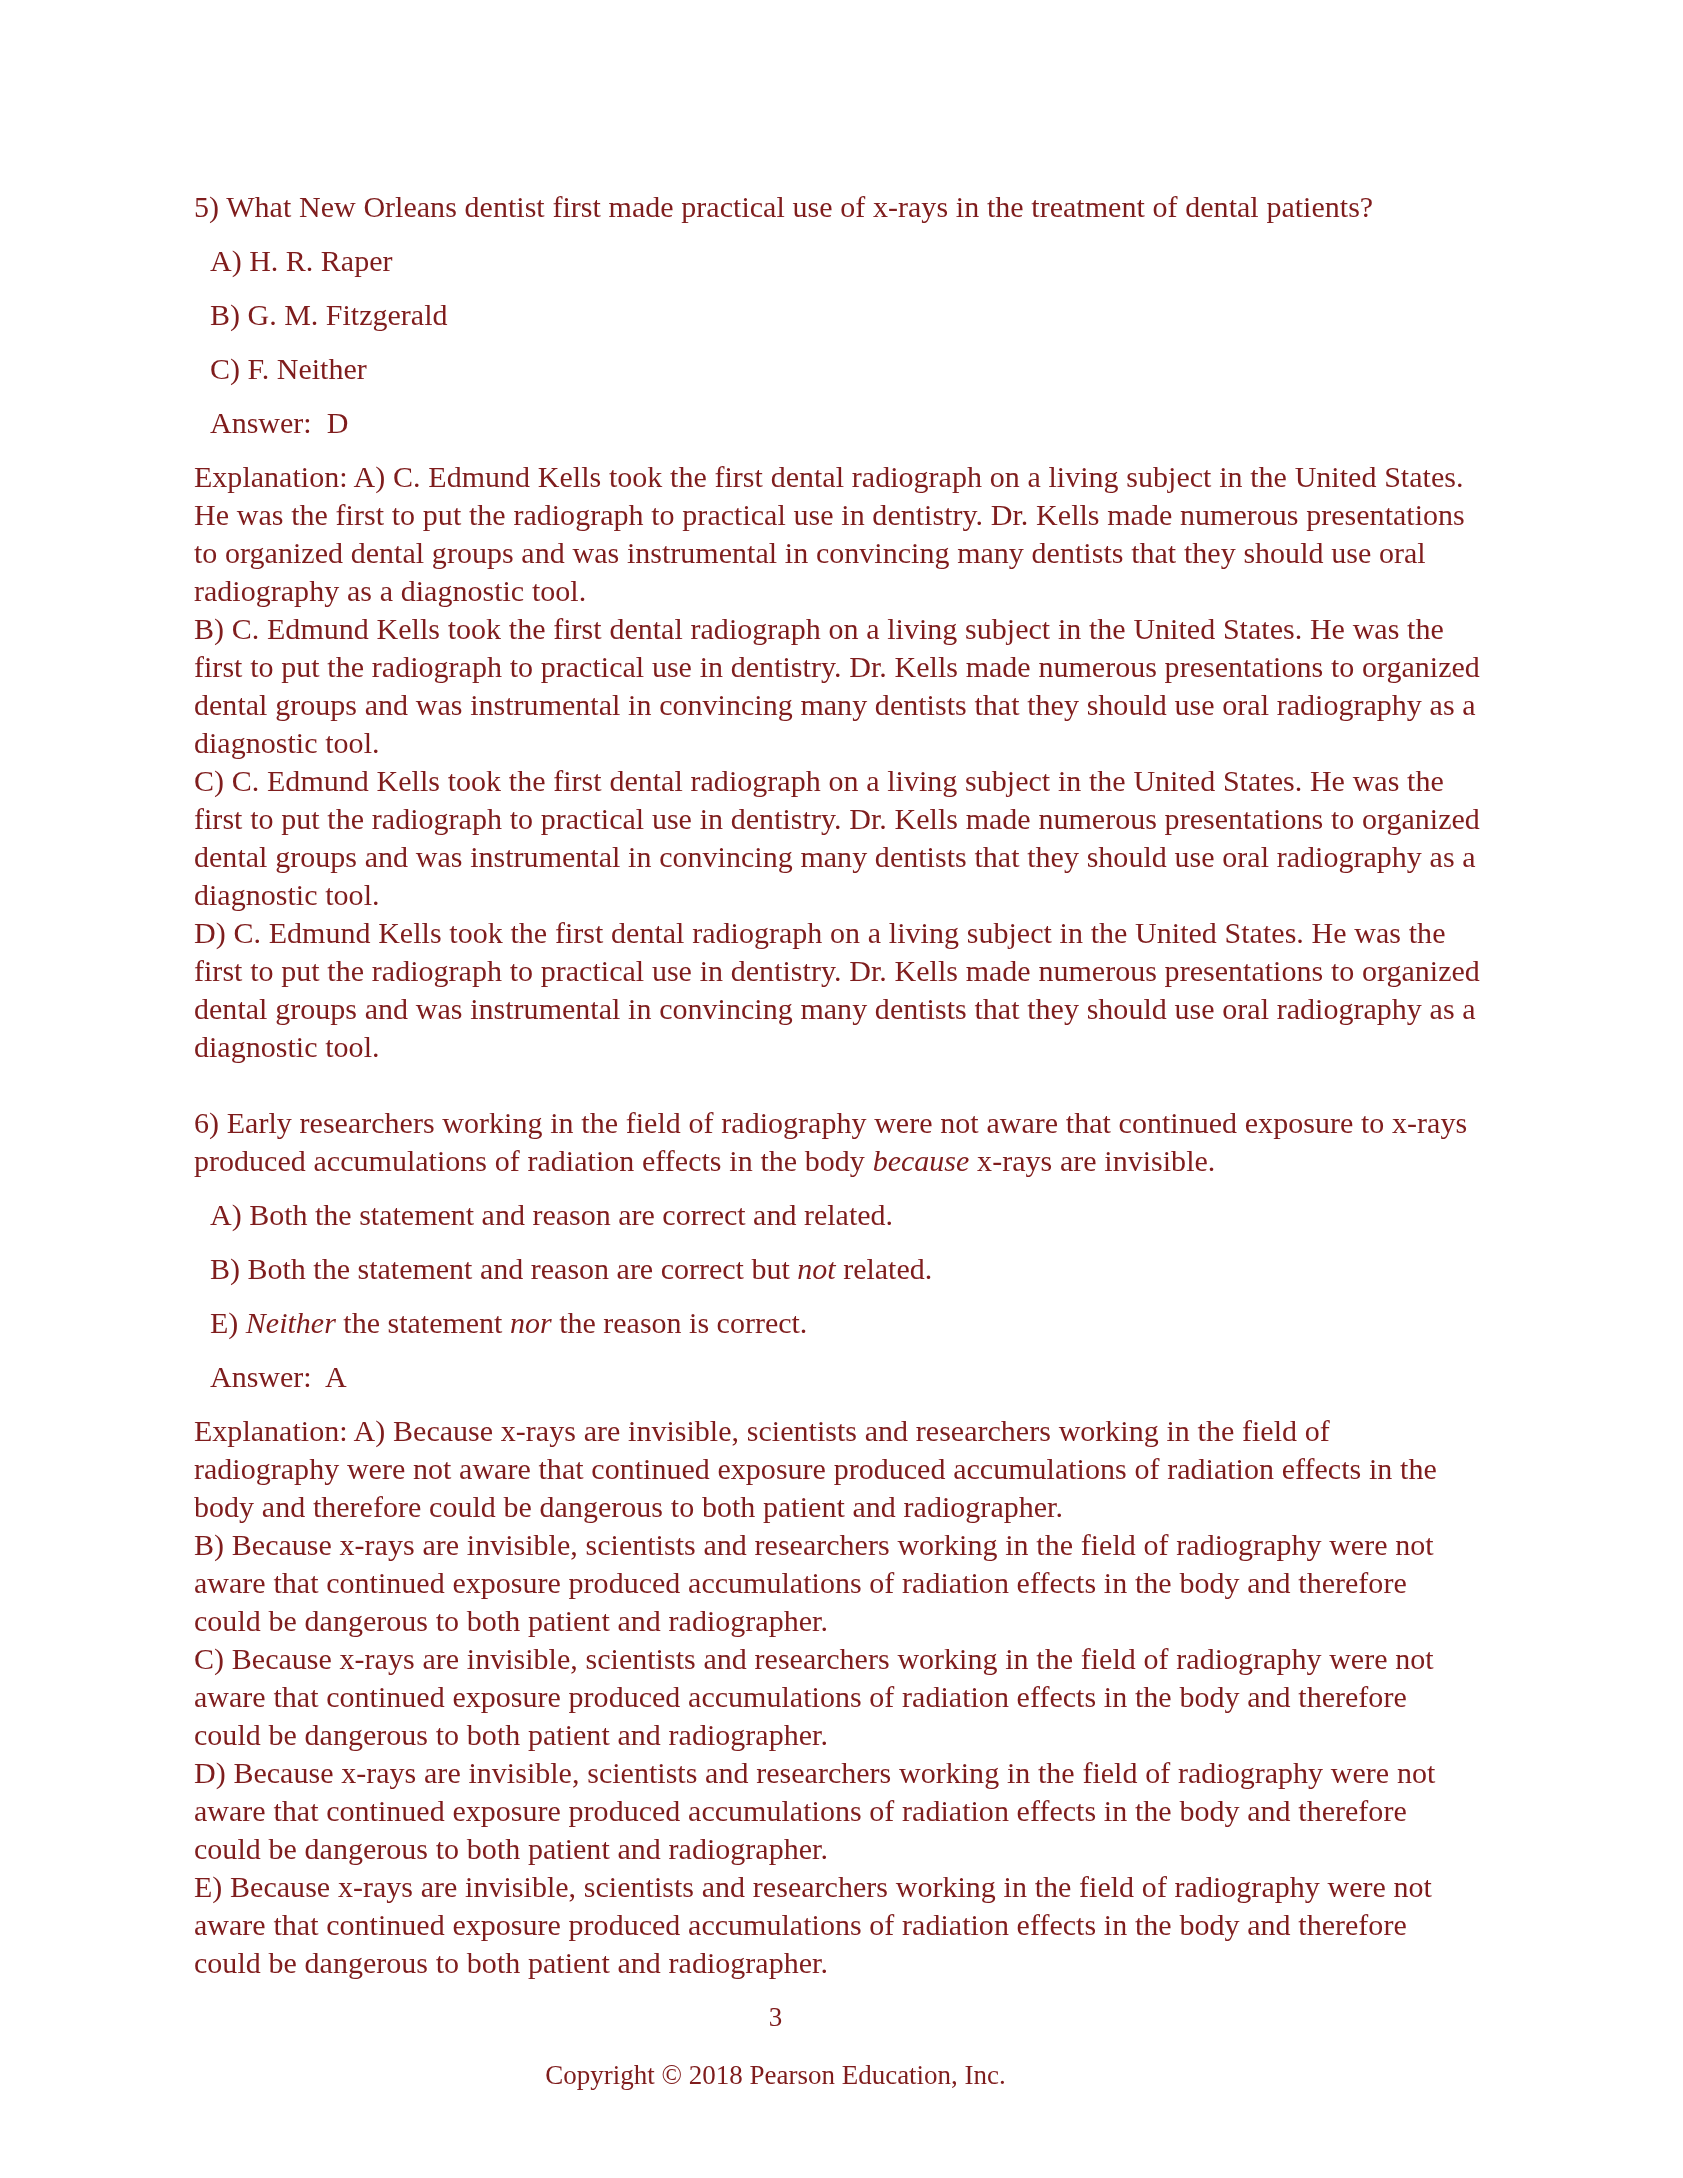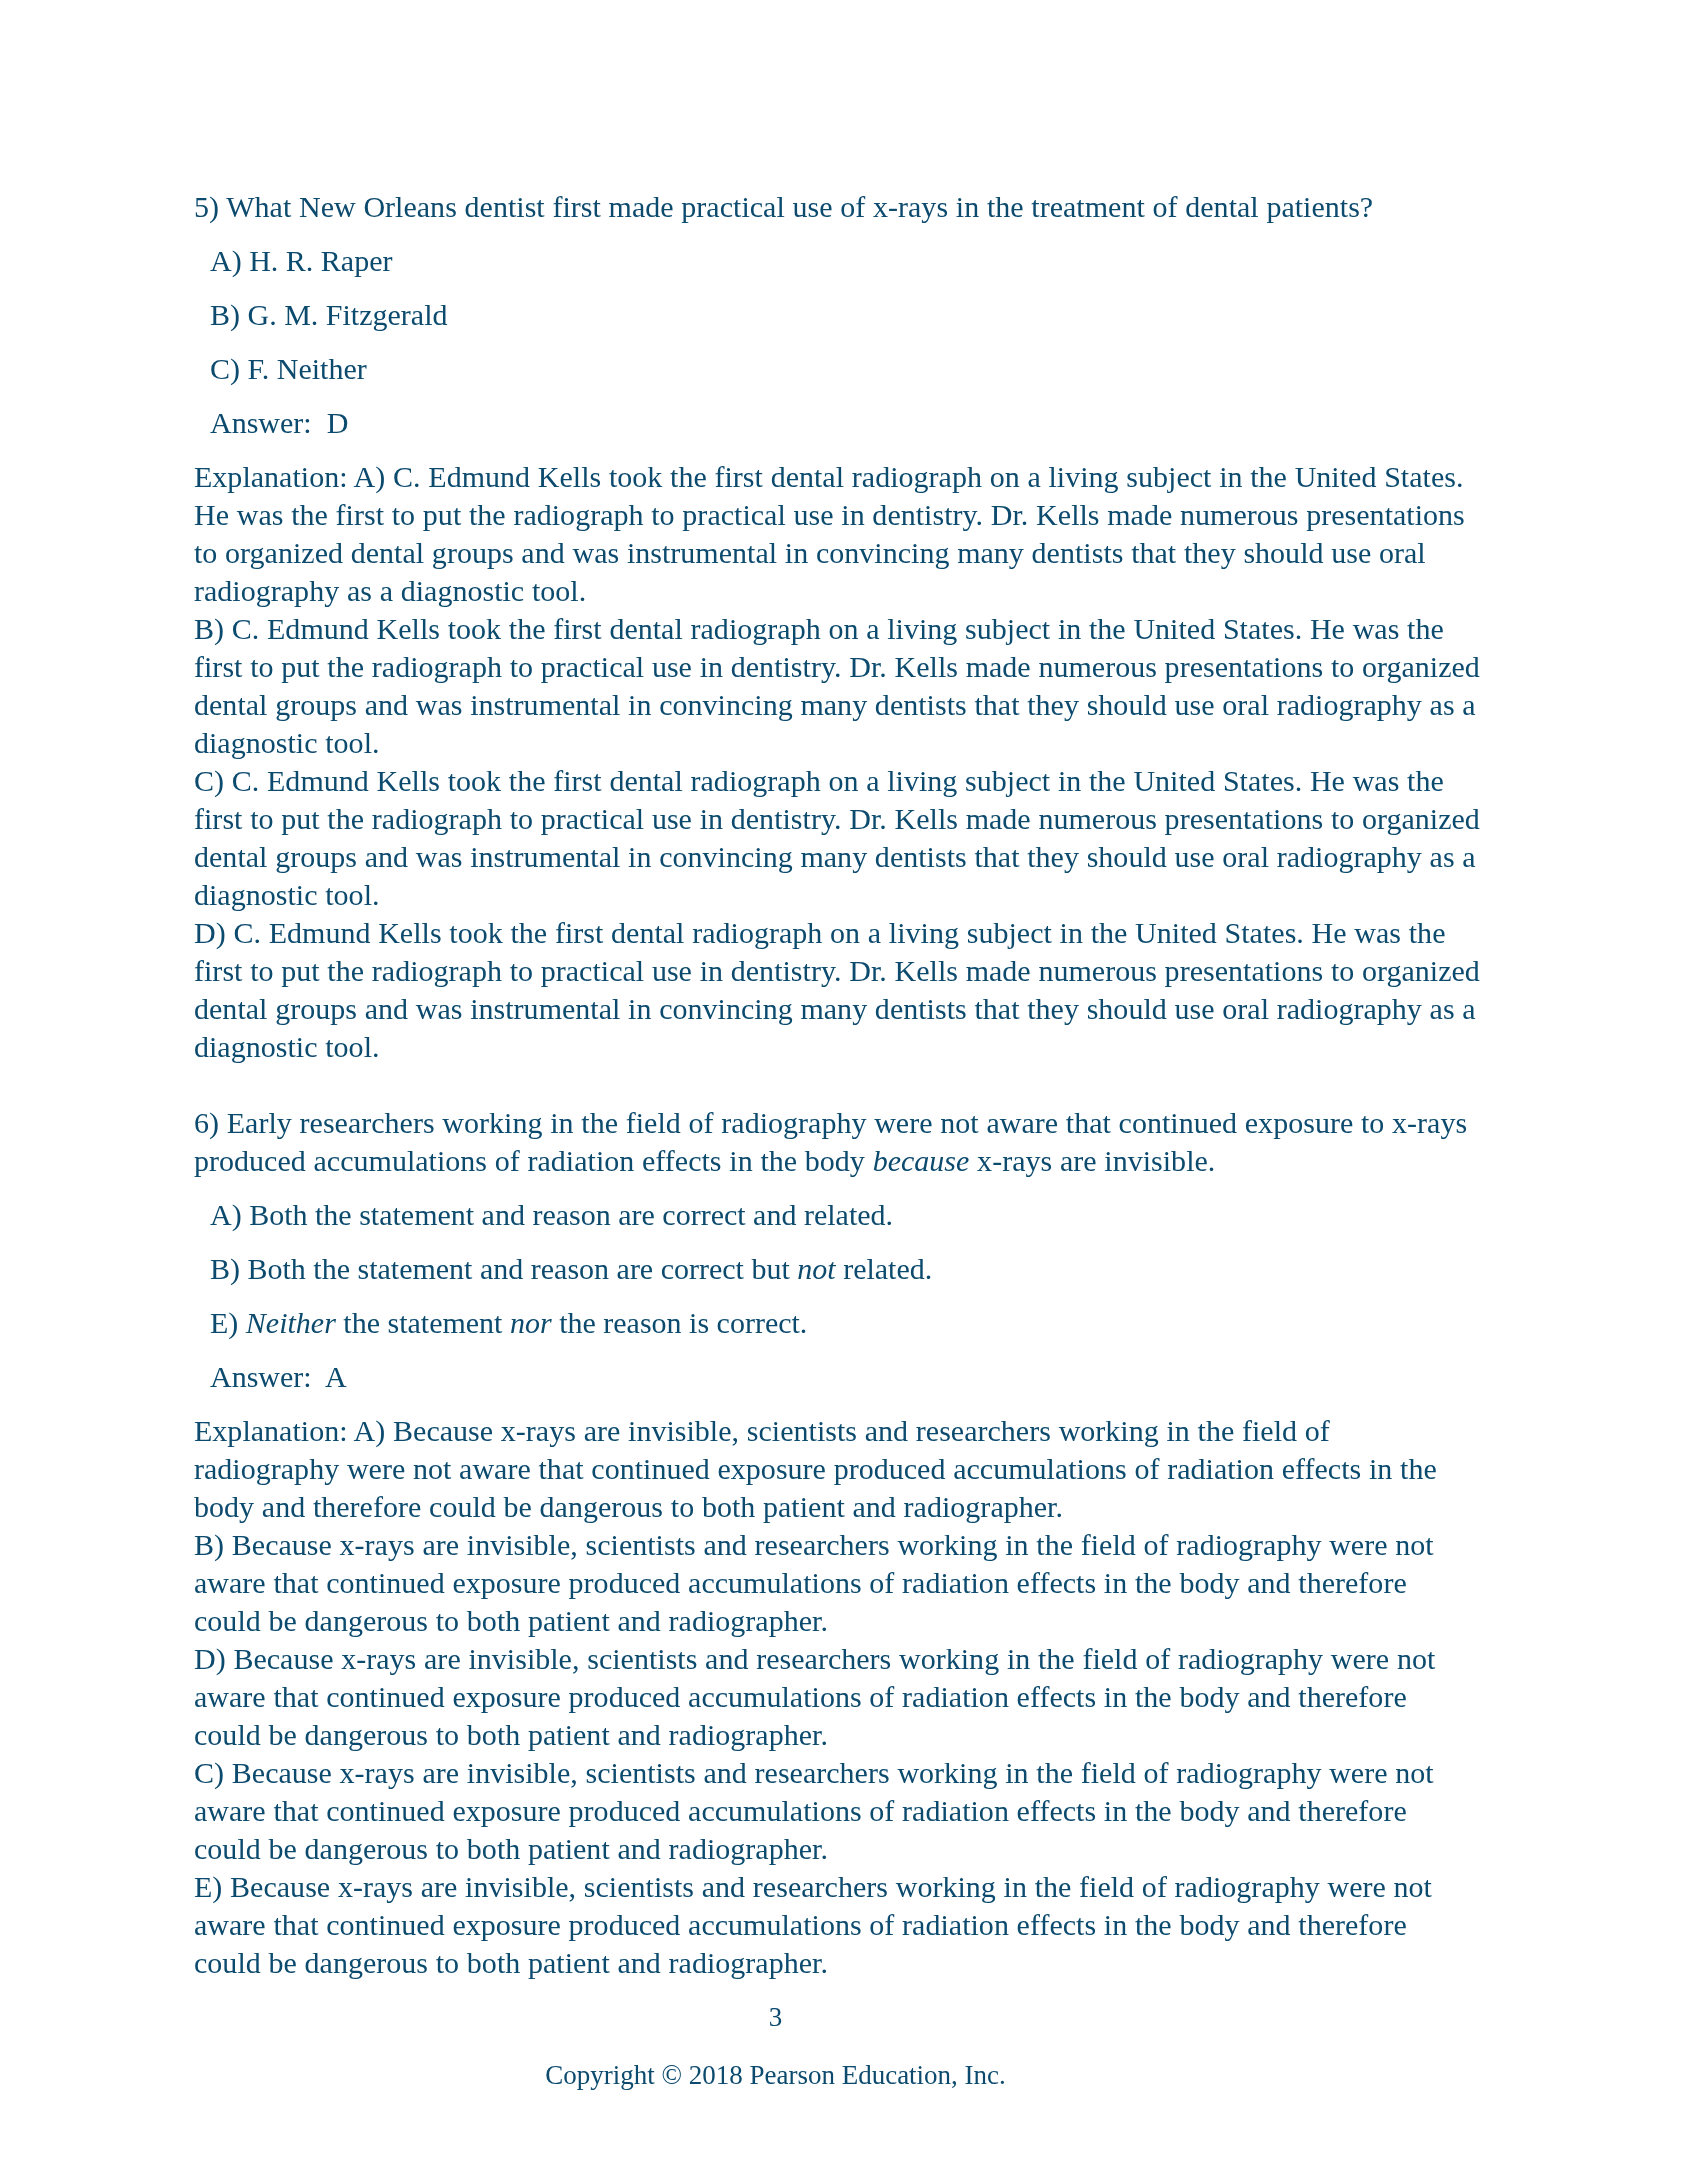--- a/index.html
+++ b/index.html
@@ -8,21 +8,21 @@
     background: #ffffff;
   }
   .page {
     position: relative;
     width: 1551px;
     height: 2178px;
     background: #ffffff;
     box-sizing: border-box;
     overflow: hidden;
     font-family: "Liberation Serif", "DejaVu Serif", serif;
-    color: #0c4a6e;
+    color: #7f1d1d;
   }
   .content {
     position: absolute;
     left: 194px;
     top: 188px;
     width: 1287px;
   }
   .para {
     font-size: 30px;
     line-height: 38px;
@@ -91,22 +91,22 @@
 
       <p class="line"><span>B) Both the statement and reason are correct but </span><em>not</em><span> related.</span></p>
 
 
 
       <p class="line"><span>E) </span><em>Neither</em><span> the statement </span><em>nor</em><span> the reason is correct.</span></p>
 
       <p class="line">Answer:  A</p>
       <p class="para">Explanation:  A) Because x-rays are invisible, scientists and researchers working in the field of radiography were not aware that continued exposure produced accumulations of radiation effects in the body and therefore could be dangerous to both patient and radiographer.</p>
       <p class="para">B) Because x-rays are invisible, scientists and researchers working in the field of radiography were not aware that continued exposure produced accumulations of radiation effects in the body and therefore could be dangerous to both patient and radiographer.</p>
+      <p class="para">C) Because x-rays are invisible, scientists and researchers working in the field of radiography were not aware that continued exposure produced accumulations of radiation effects in the body and therefore could be dangerous to both patient and radiographer.</p>
       <p class="para">D) Because x-rays are invisible, scientists and researchers working in the field of radiography were not aware that continued exposure produced accumulations of radiation effects in the body and therefore could be dangerous to both patient and radiographer.</p>
-      <p class="para">C) Because x-rays are invisible, scientists and researchers working in the field of radiography were not aware that continued exposure produced accumulations of radiation effects in the body and therefore could be dangerous to both patient and radiographer.</p>
       <p class="para">E) Because x-rays are invisible, scientists and researchers working in the field of radiography were not aware that continued exposure produced accumulations of radiation effects in the body and therefore could be dangerous to both patient and radiographer.</p>
     </div>
 
   </div>
 
   <div class="footer">
     <div class="pageno">3</div>
     <div class="copyright">Copyright © 2018 Pearson Education, Inc.</div>
   </div>
 </div>

